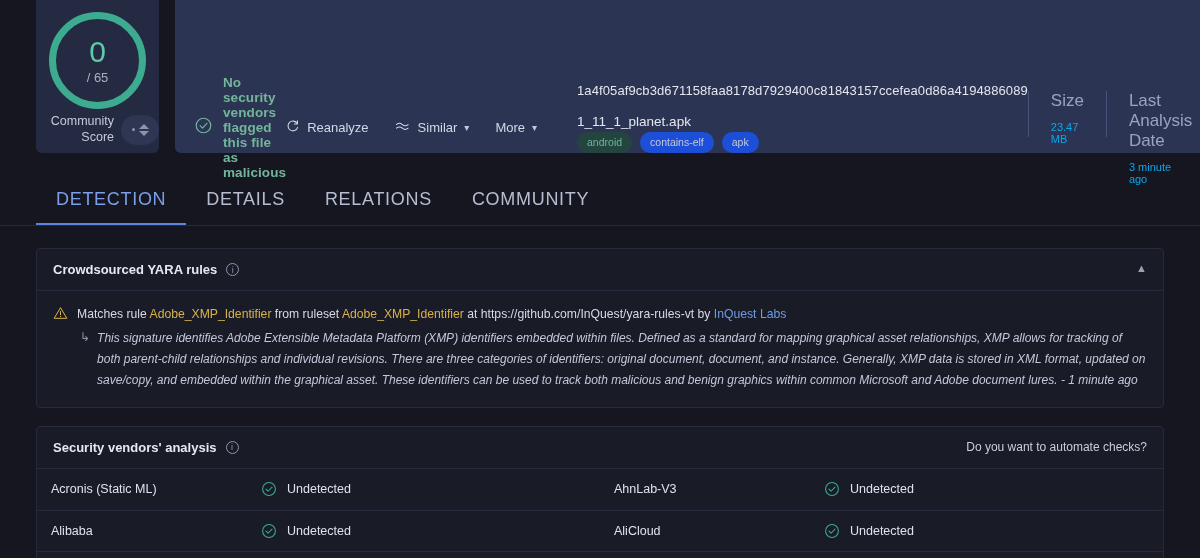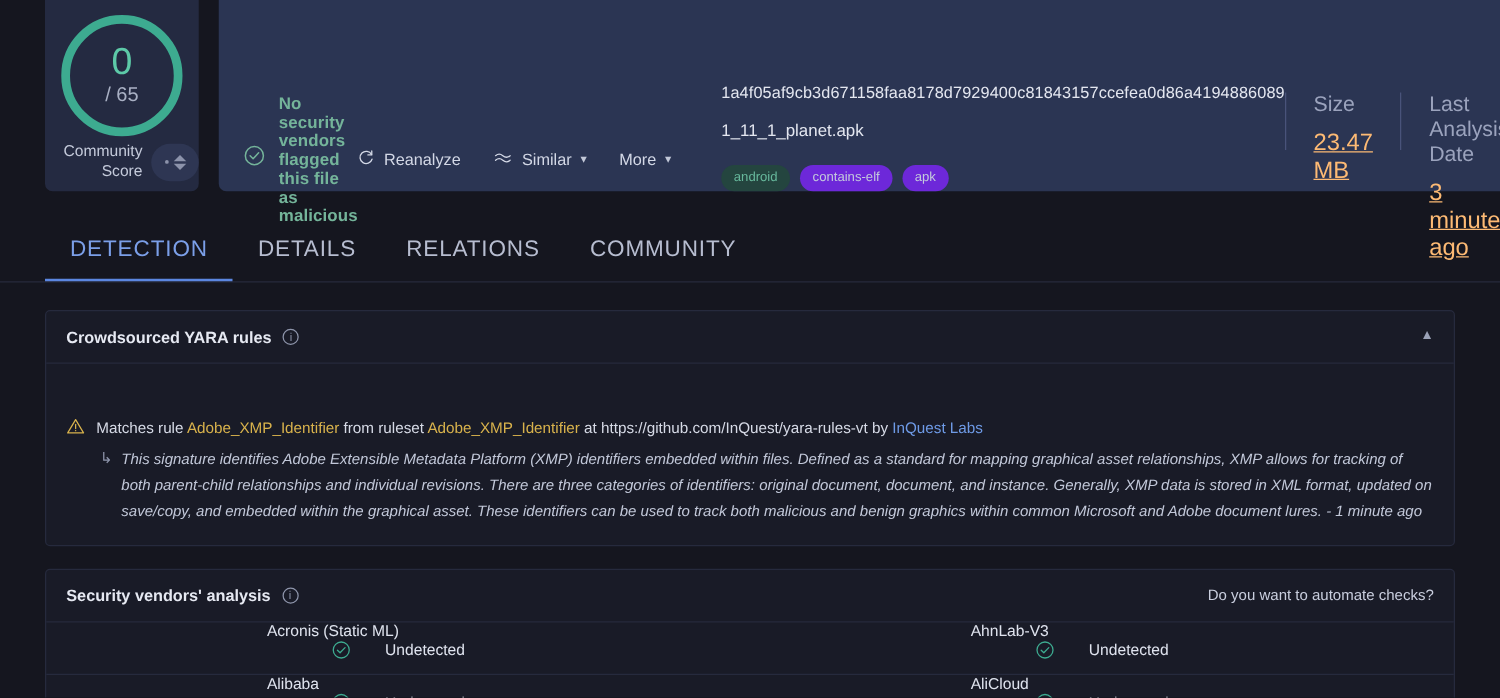--- a/index.html
+++ b/index.html
@@ -23,21 +23,21 @@
     position: relative;
   }
   .donut {
     width: 97px; height: 97px; border-radius: 50%;
     border: 7px solid #3dab90;
     display: flex; flex-direction: column;
     align-items: center; justify-content: center;
     margin-top: 2px;
   }
   .donut-num { font-size: 30px; color: #5dcaa8; line-height: 1; font-weight: 400; }
-  .donut-den { font-size: 16px; color: #a9b0c4; margin-top: 3px; }
+  .donut-den { font-size: 13px; color: #a9b0c4; margin-top: 3px; }
   .score-label-row {
     display: flex; align-items: center; gap: 7px;
     margin-top: 5px; width: 100%;
     justify-content: center; padding-left: 6px;
   }
   .score-label {
     font-size: 12.5px; color: #c4cada; line-height: 1.25;
     text-align: right; width: 72px;
   }
   .vote-pill {
@@ -63,31 +63,31 @@
   .verdict-left { display: flex; align-items: center; gap: 11px; }
   .verdict-text { font-size: 13.5px; font-weight: bold; color: #74b49a; letter-spacing: .1px; }
   .verdict-actions { display: flex; align-items: center; gap: 26px; }
   .action { display: flex; align-items: center; gap: 7px; color: #d3d8e6; font-size: 13px; cursor: pointer; }
   .chev-sm { font-size: 10px; color: #c2c8d8; }
 
   .file-row { display: flex; flex: 1; padding: 0 20px; }
   .file-meta { flex: 1; padding-top: 10px; }
   .hash { font-size: 13px; color: #e4e7f0; letter-spacing: .1px; }
   .fname { font-size: 13.5px; color: #e4e7f0; margin-top: 16px; }
-  .tags { display: flex; gap: 8px; margin-top: 20px; }
+  .tags { display: flex; gap: 8px; margin-top: 3px; }
   .tag {
     font-size: 10.5px; padding: 4px 10px 5px; border-radius: 11px;
-    background: #6d28d9; color: #c3c9db;
+    background: #1d4ed8; color: #c3c9db;
   }
   .tag.green { background: #24453f; color: #66b79b; }
 
   .file-stats { display: flex; align-items: flex-start; padding-top: 18px; }
   .stat { padding: 0 22px; border-left: 1px solid #49537a; height: 46px; }
   .stat-k { font-size: 17px; color: #9ba3bd; }
-  .stat-v { font-size: 19px; color: #fdba74; margin-top: 10px; text-decoration: underline; }
+  .stat-v { font-size: 11px; color: #0ea5e9; margin-top: 10px; }
   .apk-badge {
     width: 52px; height: 52px; border-radius: 50%;
     background: #ffffff; margin-left: 22px;
     display: flex; flex-direction: column; align-items: center; justify-content: center;
   }
   .apk-text { font-size: 11px; font-weight: bold; color: #1b1c26; line-height: 1; margin-top: 1px; }
 
   
   .tabs { display: flex; gap: 0; padding: 0 36px; margin-top: 24px; border-bottom: 1px solid #272a3c; }
   .tab {
@@ -104,46 +104,46 @@
   }
   .panel-title { font-size: 13px; font-weight: bold; color: #e6e9f2; display: flex; align-items: center; gap: 9px; }
   .info-i {
     width: 13px; height: 13px; border-radius: 50%; border: 1px solid #8e95ab;
     color: #8e95ab; font-size: 9px; display: flex; align-items: center;
     justify-content: center; font-weight: normal; font-style: normal;
   }
   .collapse { color: #9aa1b6; font-size: 11px; cursor: pointer; }
 
   .yara-body { padding: 14px 16px 16px; }
-  .yara-line { display: flex; gap: 9px; align-items: center; margin-top: 28px; }
+  .yara-line { display: flex; gap: 9px; align-items: flex-end; }
   .warn-ico { flex: 0 0 auto; margin-top: 1px; }
   .yara-rule { font-size: 12.2px; color: #d6dae6; line-height: 1.45; }
   .gold { color: #d8b24c; }
   .blue { color: #6e9ae6; }
   .yara-desc {
     margin-top: 4px; padding-left: 27px; display: flex; gap: 7px; align-items: flex-start;
   }
   .arrow-ret { color: #8e95ab; font-size: 12px; line-height: 1.6; }
   .desc-text {
     font-size: 12px; font-style: italic; color: #c2c8d9;
     line-height: 1.74; max-width: 1105px;
   }
 
   .auto-link { font-size: 12px; color: #c9cede; cursor: pointer; margin-left: 12px; }
 
   
   .vendor-panel { margin: 18px 36px 0; border: 1px solid #262a3d; border-top-left-radius: 4px; border-top-right-radius: 4px; background: #191b27; }
   .vendor-grid { display: flex; flex-wrap: wrap; }
   .vrow {
     width: 50%; display: flex; align-items: center;
-    height: 41px; padding: 0 14px; border-top: 1px solid #262a3d; flex-direction: column;
+    height: 41px; padding: 0 14px; border-top: 1px solid #262a3d;
   }
   .vrow.r0, .vrow.r1 { border-top: none; }
   .vname { width: 210px; font-size: 12.5px; color: #dfe3ee; }
-  .vres { display: flex; align-items: center; gap: 27px; font-size: 12.5px; color: #dfe3ee; }
+  .vres { display: flex; align-items: center; gap: 10px; font-size: 12.5px; color: #dfe3ee; }
 </style>
 </head>
 <body>
 
 <div class="page">
 
   <div class="summary">
 
     <div class="score-card">
       <div class="donut">

